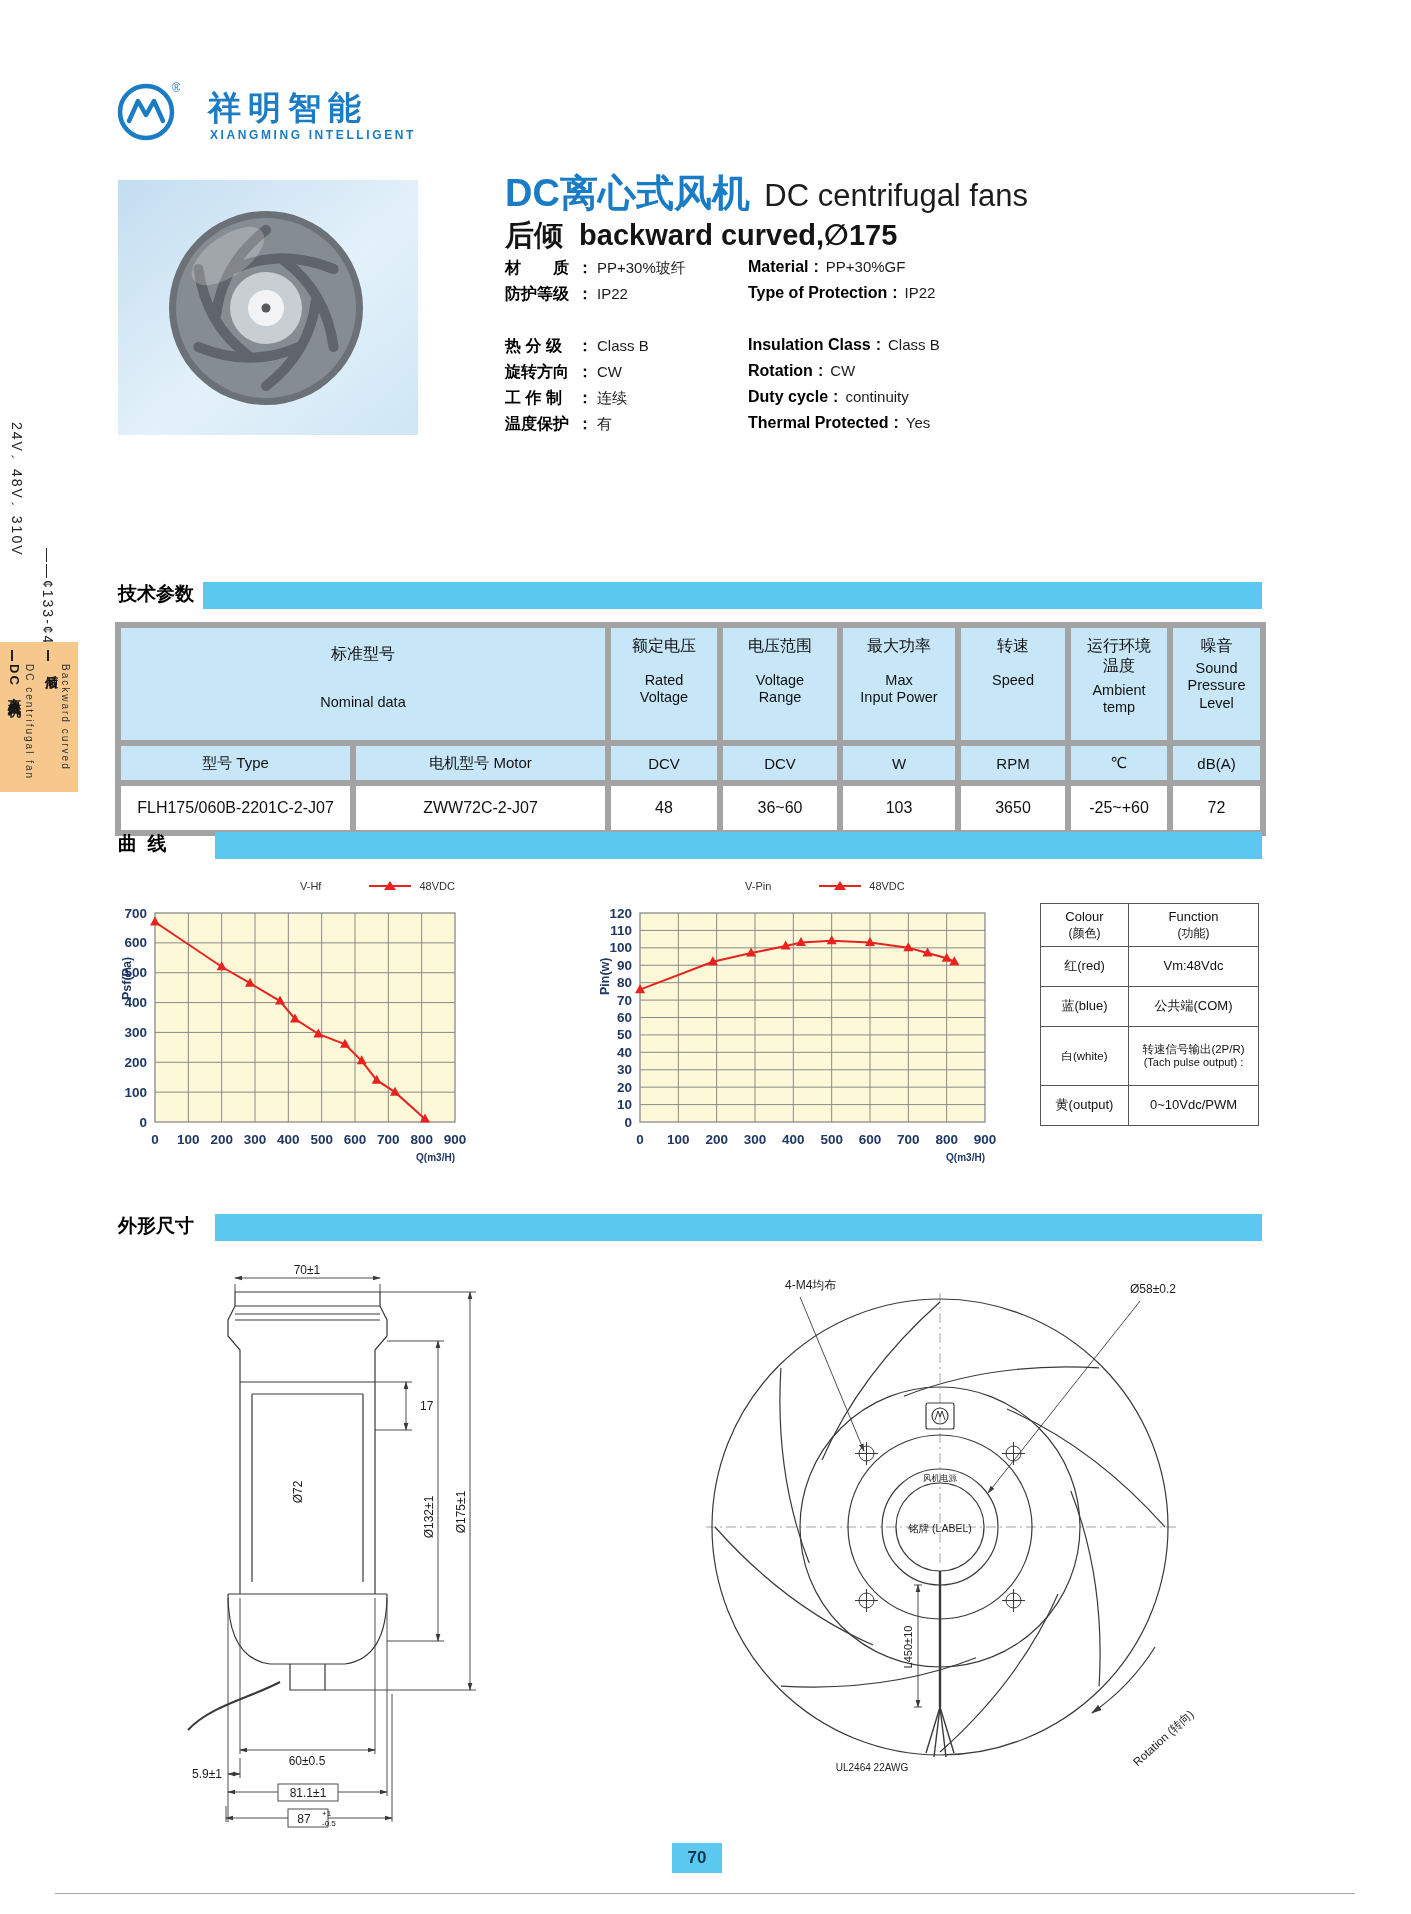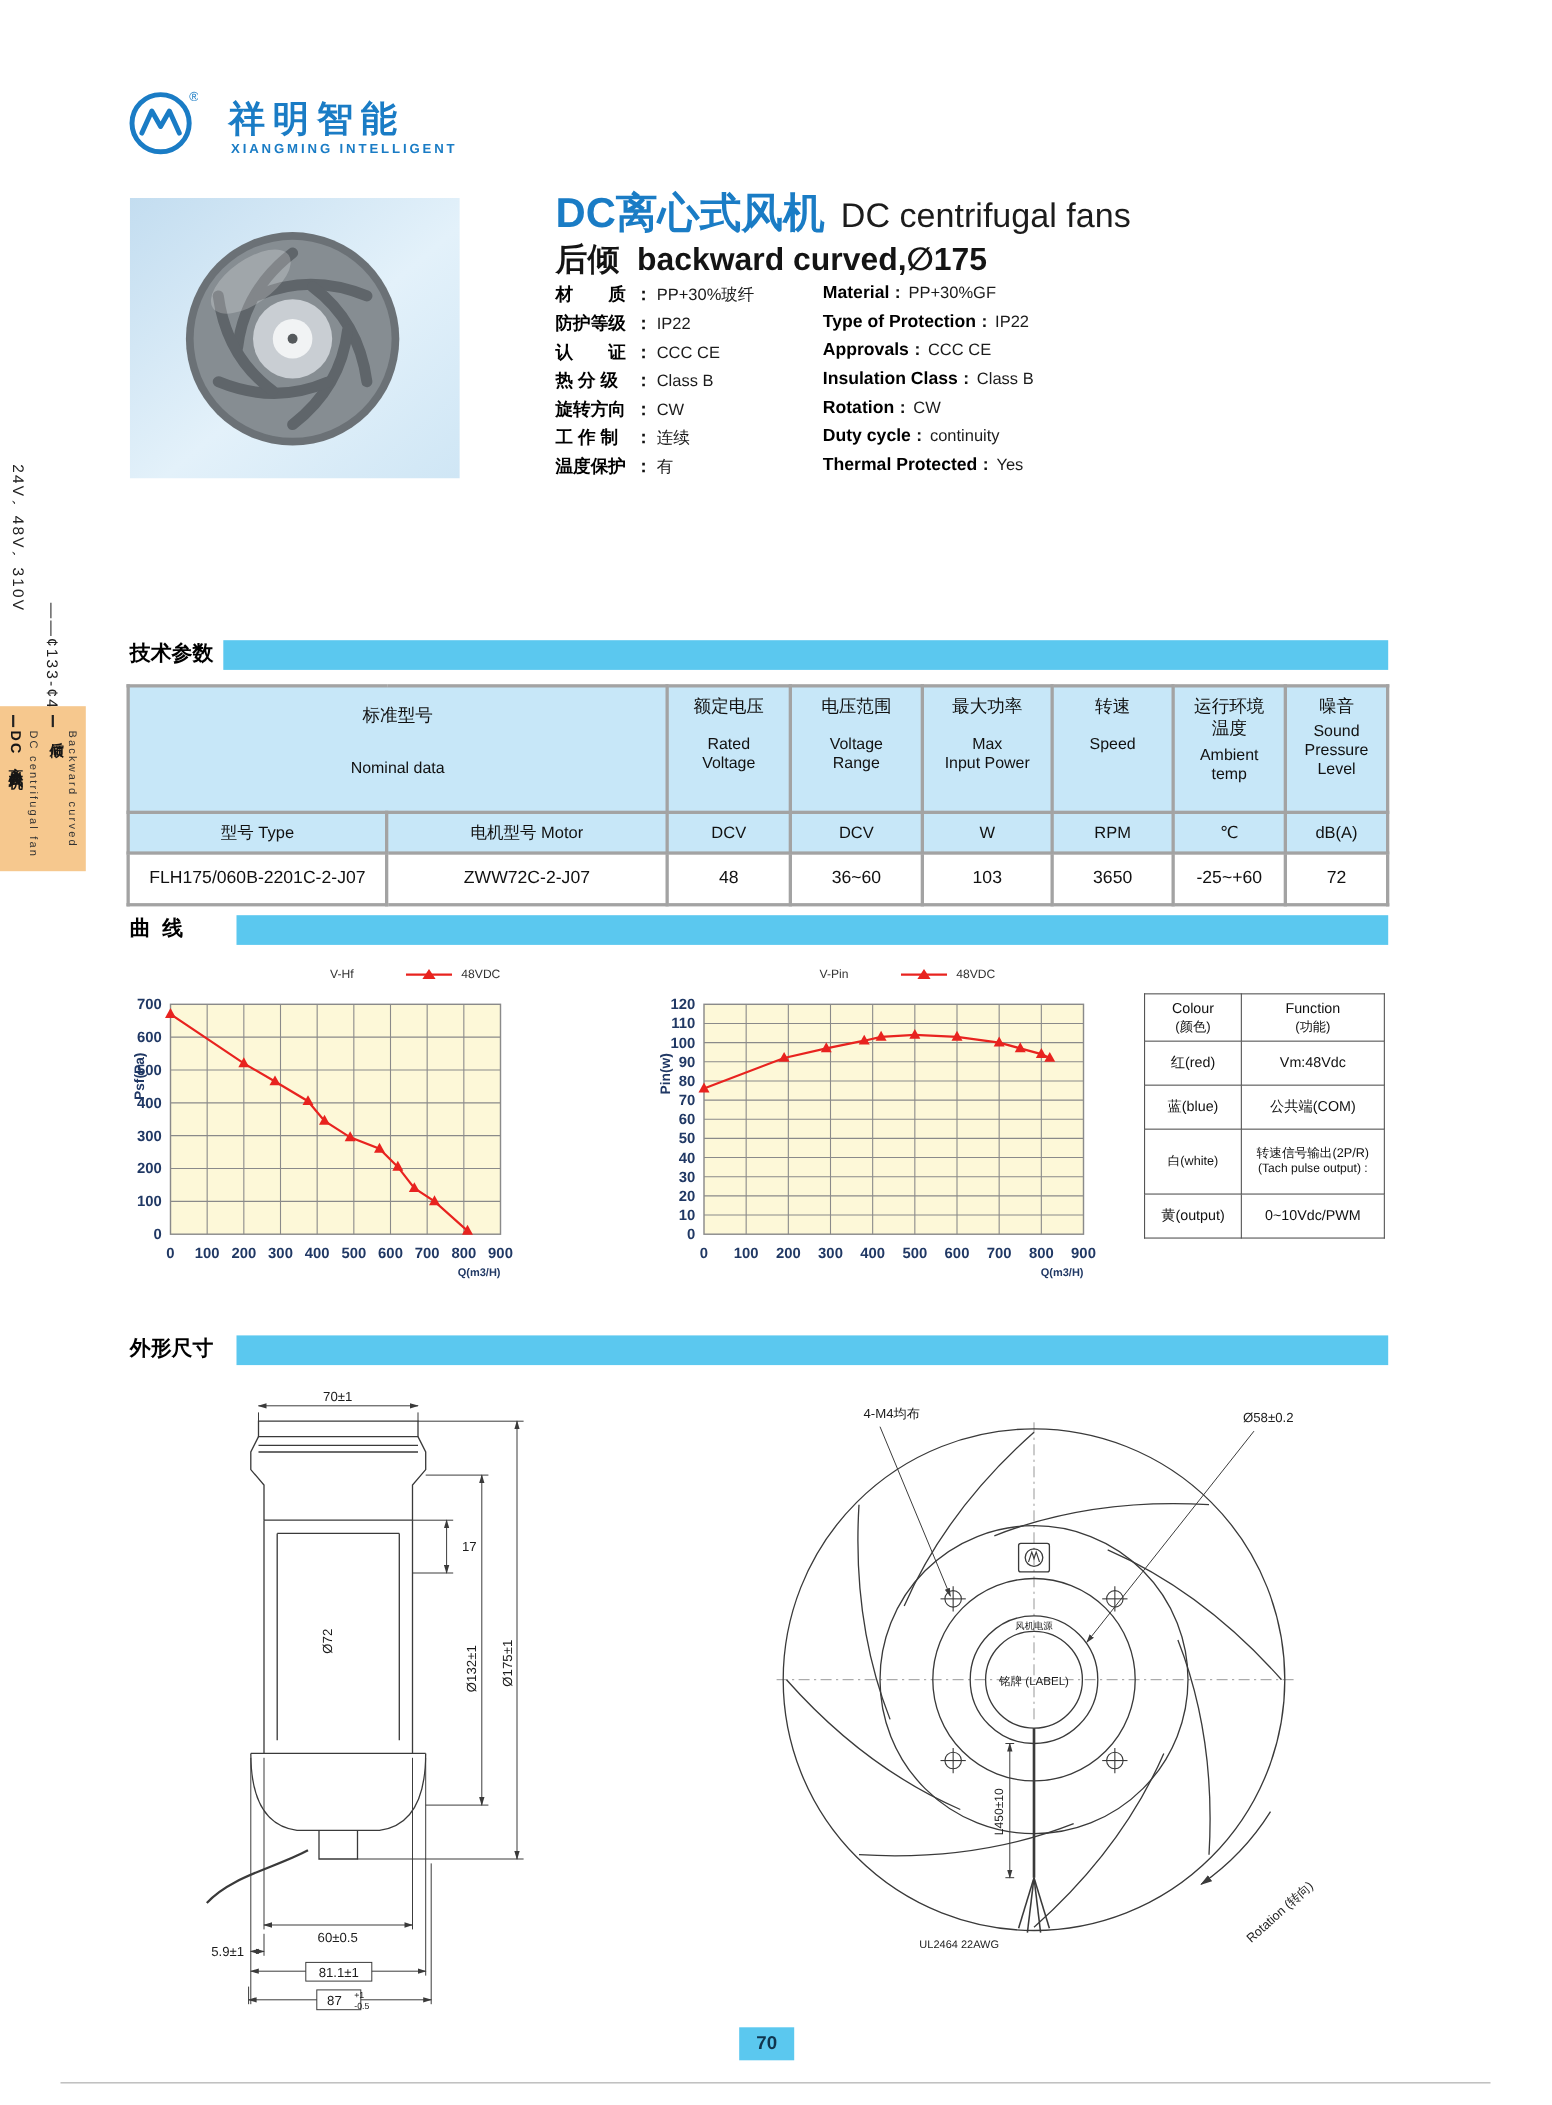--- a/index.html
+++ b/index.html
@@ -33,21 +33,21 @@
   .spec-en{position:absolute;left:243px;top:0;}
   .spec-en .lab{font-size:16px;font-weight:bold;color:#000;}
   .spec-en .colon{font-weight:bold;margin:0 7px 0 5px;}
   .spec-en .val{font-size:15px;color:#1b1b1b;}
   
   .sec-label{position:absolute;font-size:19px;font-weight:bold;color:#000;white-space:pre;}
   .sec-bar{position:absolute;height:27px;background:#5bc8ef;}
   
   #ptable{left:115px;top:622px;}
   #ptable table{border-collapse:collapse;table-layout:fixed;width:1145px;}
-  #ptable td{border:3px solid #a3a3a3;text-align:center;vertical-align:top;padding:0;}
+  #ptable td{border:6px solid #a3a3a3;text-align:center;vertical-align:top;padding:0;}
   #ptable table{border:2px solid #4a4a4a;}
   #ptable tr.hrow1 td{background:#c7e7f8;height:112px;}
   #ptable tr.hrow2 td{background:#c7e7f8;height:34px;vertical-align:middle;font-size:15px;}
   #ptable tr.drow td{background:#fff;height:44px;vertical-align:middle;font-size:16px;}
   #ptable .cn{font-size:16px;margin-top:8px;white-space:pre-line;line-height:1.25;}
   #ptable .en{font-size:14.5px;margin-top:16px;white-space:pre-line;line-height:1.2;}
   #ptable .grp .cn{margin-top:16px;}
   #ptable .grp .en{margin-top:30px;}
   
   .legend{position:absolute;display:flex;align-items:center;gap:8px;font-size:11px;color:#333;}
@@ -131,22 +131,20 @@
     <span class="cn">DC离心式风机</span>
     <span class="en">DC centrifugal fans</span>
   </div>
   <div class="abs" id="subtitle">后倾  backward curved,∅175</div>
 
   <div class="abs" id="specs">
     <div class="spec-row" style="top:0px;"><span class="spec-cn"><span class="lab">材　　质</span><span class="colon">：</span><span class="val">PP+30%玻纤</span></span>
       <span class="spec-en"><span class="lab">Material</span><span class="colon">:</span><span class="val">PP+30%GF</span></span></div>
     <div class="spec-row" style="top:26px;"><span class="spec-cn"><span class="lab">防护等级</span><span class="colon">：</span><span class="val">IP22</span></span>
       <span class="spec-en"><span class="lab">Type of Protection</span><span class="colon">:</span><span class="val">IP22</span></span></div>
-    <div class="spec-row" style="top:52px;"><span class="spec-cn"><span class="lab">认　　证</span><span class="colon">：</span><span class="val">CCC  CE</span></span>
-      <span class="spec-en"><span class="lab">Approvals</span><span class="colon">:</span><span class="val">CCC  CE</span></span></div>
     <div class="spec-row" style="top:78px;"><span class="spec-cn"><span class="lab">热 分 级</span><span class="colon">：</span><span class="val">Class B</span></span>
       <span class="spec-en"><span class="lab">Insulation Class</span><span class="colon">:</span><span class="val">Class B</span></span></div>
     <div class="spec-row" style="top:104px;"><span class="spec-cn"><span class="lab">旋转方向</span><span class="colon">：</span><span class="val">CW</span></span>
       <span class="spec-en"><span class="lab">Rotation</span><span class="colon">:</span><span class="val">CW</span></span></div>
     <div class="spec-row" style="top:130px;"><span class="spec-cn"><span class="lab">工 作 制</span><span class="colon">：</span><span class="val">连续</span></span>
       <span class="spec-en"><span class="lab">Duty cycle</span><span class="colon">:</span><span class="val">continuity</span></span></div>
     <div class="spec-row" style="top:156px;"><span class="spec-cn"><span class="lab">温度保护</span><span class="colon">：</span><span class="val">有</span></span>
       <span class="spec-en"><span class="lab">Thermal Protected</span><span class="colon">:</span><span class="val">Yes</span></span></div>
   </div>
 

